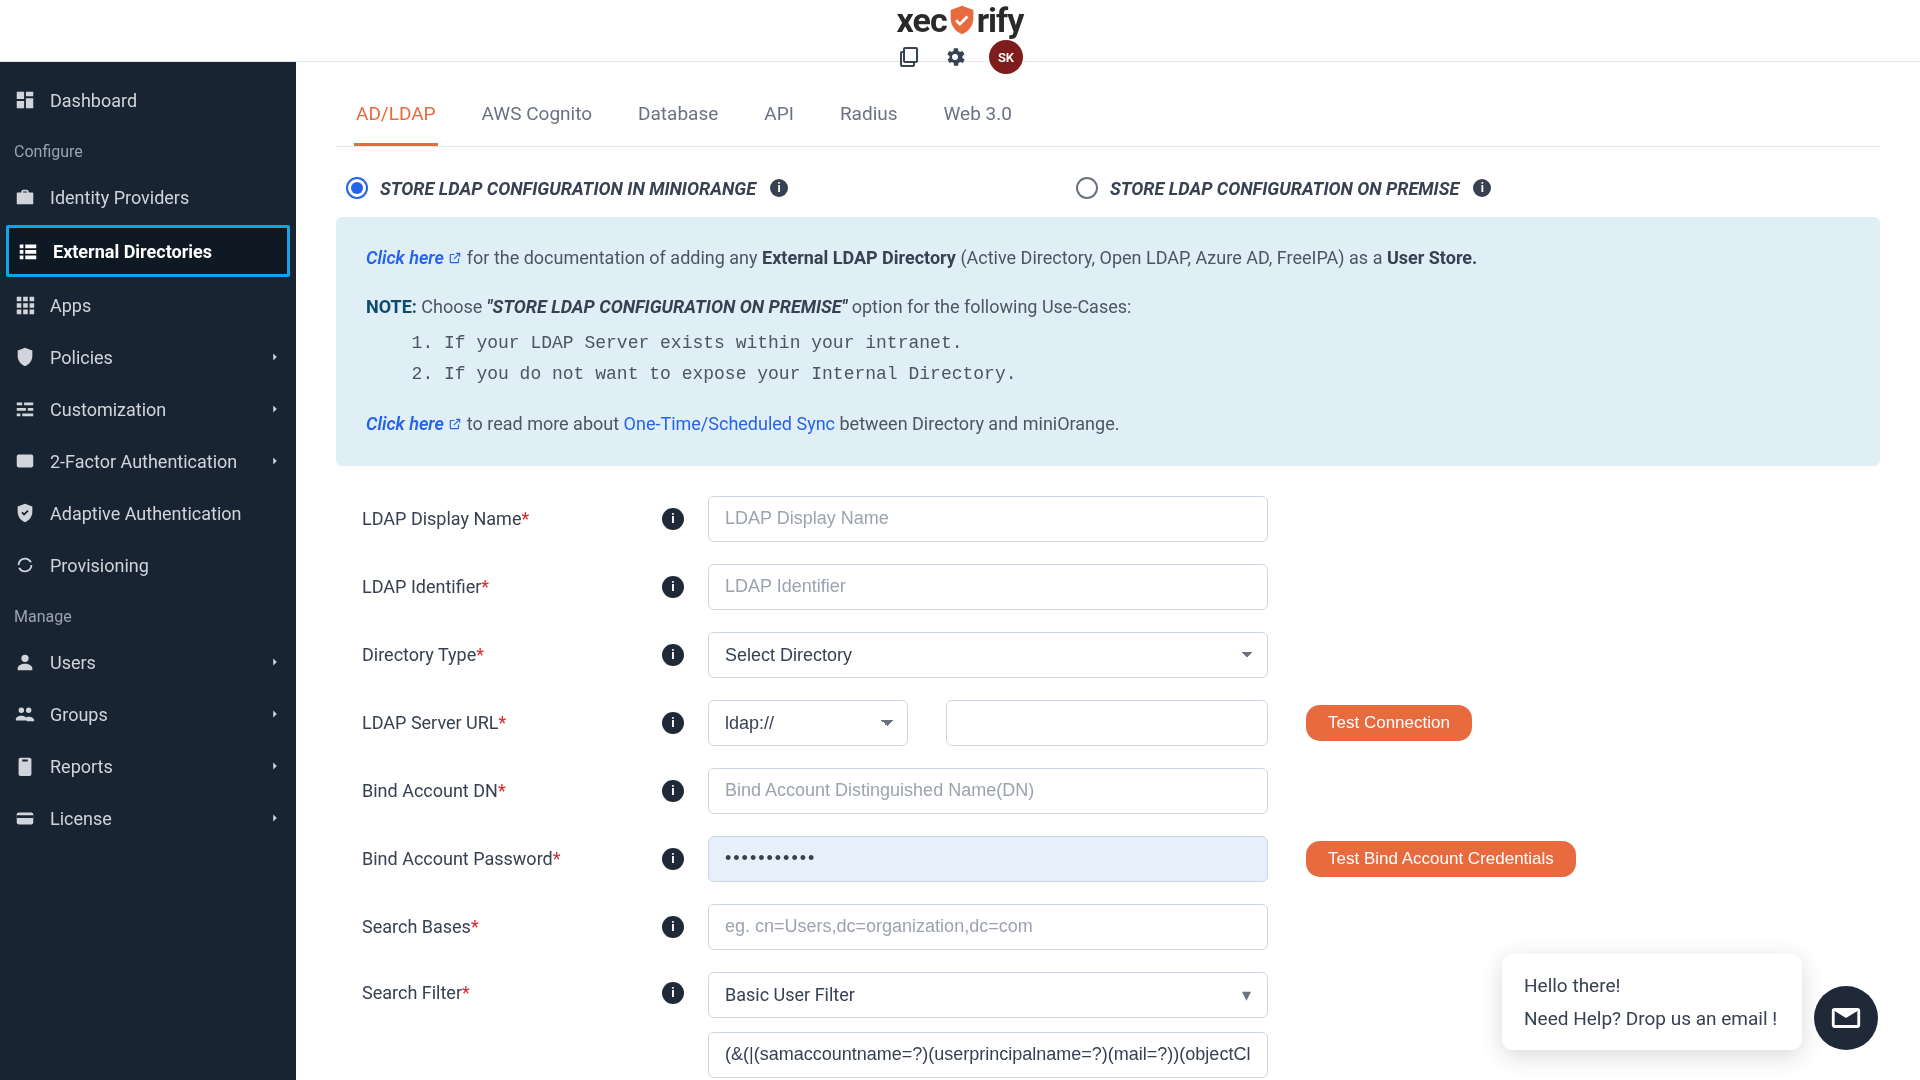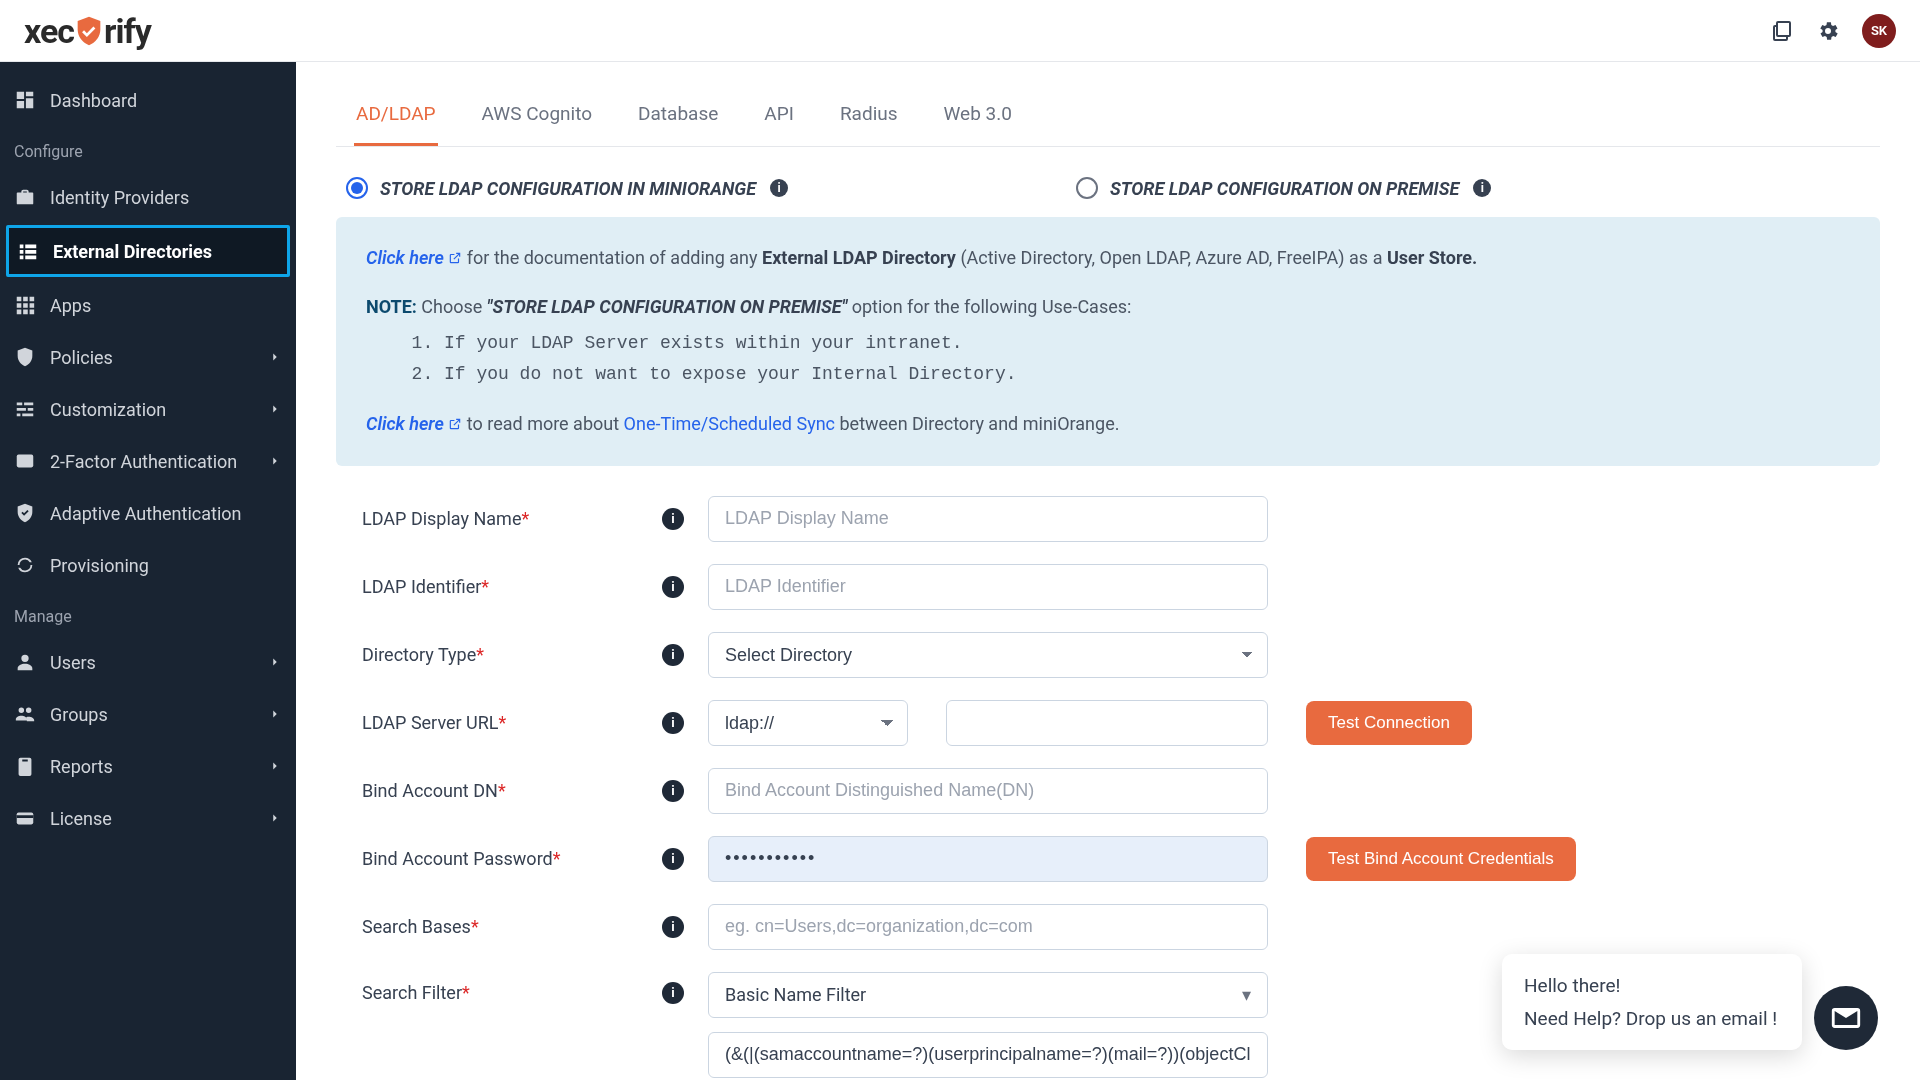--- a/index.html
+++ b/index.html
@@ -1,18 +1,18 @@
 <!DOCTYPE html>
 <html><head>
 <meta charset="utf-8">
 <style>
 * { box-sizing: border-box; margin: 0; padding: 0; }
 body { font-family: -apple-system, BlinkMacSystemFont, "Segoe UI", Roboto, sans-serif; background: #fff; color: #333; overflow: hidden; }
 .app { display: flex; flex-direction: column; height: 100vh; width: 1920px; }
-.topbar { height: 62px; border-bottom: 1px solid #e5e7eb; display: flex; align-items: center; padding: 0 24px; justify-content: space-between; }
+.topbar { height: 62px; border-bottom: 1px solid #e5e7eb; display: flex; align-items: center; padding: 0 11px; justify-content: space-between; flex-direction: column; }
 .logo { display: flex; align-items: center; font-size: 34px; font-weight: 700; color: #2a2a2a; letter-spacing: -1px; }
 .logo svg { margin: 0 -2px; }
 .top-icons { display: flex; align-items: center; gap: 22px; }
 .top-icon { width: 24px; height: 24px; color: #374151; cursor: pointer; }
 .avatar { width: 34px; height: 34px; border-radius: 50%; background: #7f1d1d; color: #fff; display: flex; align-items: center; justify-content: center; font-size: 13px; font-weight: 600; }
 .body { display: flex; flex: 1; min-height: 0; }
 .sidebar { width: 296px; background: #192432; color: #d1d5db; display: flex; flex-direction: column; padding: 12px 0; font-size: 18px; }
 .nav-section { color: #9ca3af; font-size: 16px; padding: 16px 14px 10px; }
 .nav-item { display: flex; align-items: center; padding: 15px 14px; gap: 14px; cursor: pointer; position: relative; }
 .nav-item.active { background: #0f1924; border: 3px solid #0ea5e9; color: #fff; font-weight: 700; border-radius: 2px; margin: 2px 6px; padding: 12px 8px; }
@@ -37,21 +37,21 @@
 .form { padding-left: 26px; }
 .frow { display: flex; align-items: center; margin-bottom: 22px; }
 .flabel { width: 300px; font-size: 18px; color: #374151; }
 .req { color: #dc2626; }
 .help { width: 22px; height: 22px; border-radius: 50%; background: #1f2937; color: #fff; display: flex; align-items: center; justify-content: center; font-size: 13px; font-weight: 700; margin-right: 24px; cursor: pointer; }
 .finput, .fselect { width: 560px; height: 46px; border: 1px solid #cbd5e1; border-radius: 6px; padding: 0 16px; font-size: 18px; color: #374151; background: #fff; }
 .finput::placeholder { color: #9ca3af; }
 .finput.pw { background: #e7effa; letter-spacing: 2px; }
 .fselect { appearance: none; background-image: linear-gradient(45deg, transparent 50%, #6b7280 50%), linear-gradient(135deg, #6b7280 50%, transparent 50%); background-position: calc(100% - 20px) 50%, calc(100% - 14px) 50%; background-size: 6px 6px, 6px 6px; background-repeat: no-repeat; }
 .fselect.combo { background: #fff; border: 1px solid #cbd5e1; position: relative; display:flex; align-items:center;}
-.btn { background: #e86a3f; color: #fff; border: none; border-radius: 8px; padding: 0 22px; height: 44px; font-size: 17px; cursor: pointer; margin-left: 38px; }
+.btn { background: #e86a3f; color: #fff; border: none; border-radius: 14px; padding: 0 22px; height: 36px; font-size: 17px; cursor: pointer; margin-left: 38px; }
 .urlrow { display: flex; gap: 38px; }
 .urlrow .fselect { width: 200px; }
 .urlrow .finput { width: 322px; }
 .chat-bubble { position: fixed; right: 42px; bottom: 30px; width: 64px; height: 64px; border-radius: 50%; background: #1f2937; display: flex; align-items: center; justify-content: center; cursor: pointer; }
 .chat-bubble svg { fill: #fff; width: 34px; height: 34px; }
 .chat-pop { position: fixed; right: 118px; bottom: 30px; width: 300px; background: #fff; border-radius: 10px; box-shadow: 0 6px 24px rgba(0,0,0,.15); padding: 20px 22px; font-size: 19px; color: #374151; }
 .chat-pop::after { content: ""; position: absolute; right: -10px; bottom: 26px; border: 10px solid transparent; border-left-color: #fff; }
 .ext-icon { width: 14px; height: 14px; display: inline-block; vertical-align: -1px; }
 </style>
 </head>
@@ -266,21 +266,21 @@
         <div class="frow">
           <div class="flabel"><span>Search Bases</span><span class="req">*</span></div>
           <div class="help">i</div>
           <input class="finput" placeholder="eg. cn=Users,dc=organization,dc=com" style="">
         </div>
         <div class="frow" style="align-items:flex-start">
           <div class="flabel" style="padding-top:10px"><span>Search Filter</span><span class="req">*</span></div>
           <div class="help" style="margin-top:10px">i</div>
           <div>
             <div class="fselect combo">
-                <span>Basic Name Filter</span>
+                <span>Basic User Filter</span>
                 <span style="margin-left:auto;color:#6b7280">▾</span>
               </div>
             <input class="finput" style="margin-top: 14px;" value="(&amp;(|(samaccountname=?)(userprincipalname=?)(mail=?))(objectClass=*))">
           </div>
         </div>
 
       </div>
     </div>
   </div>
 </div>

